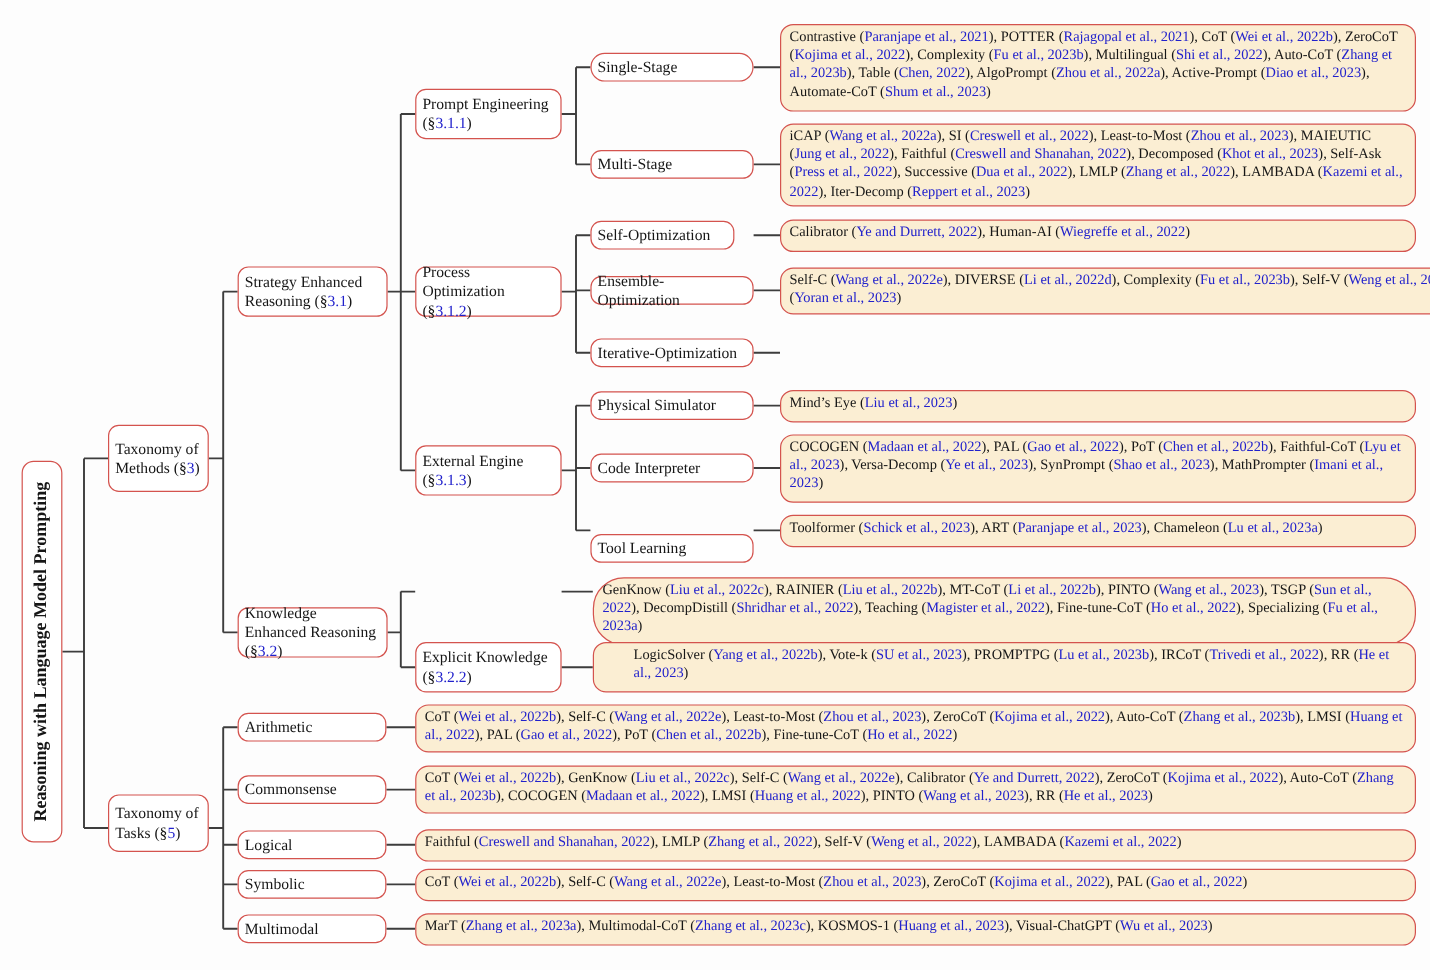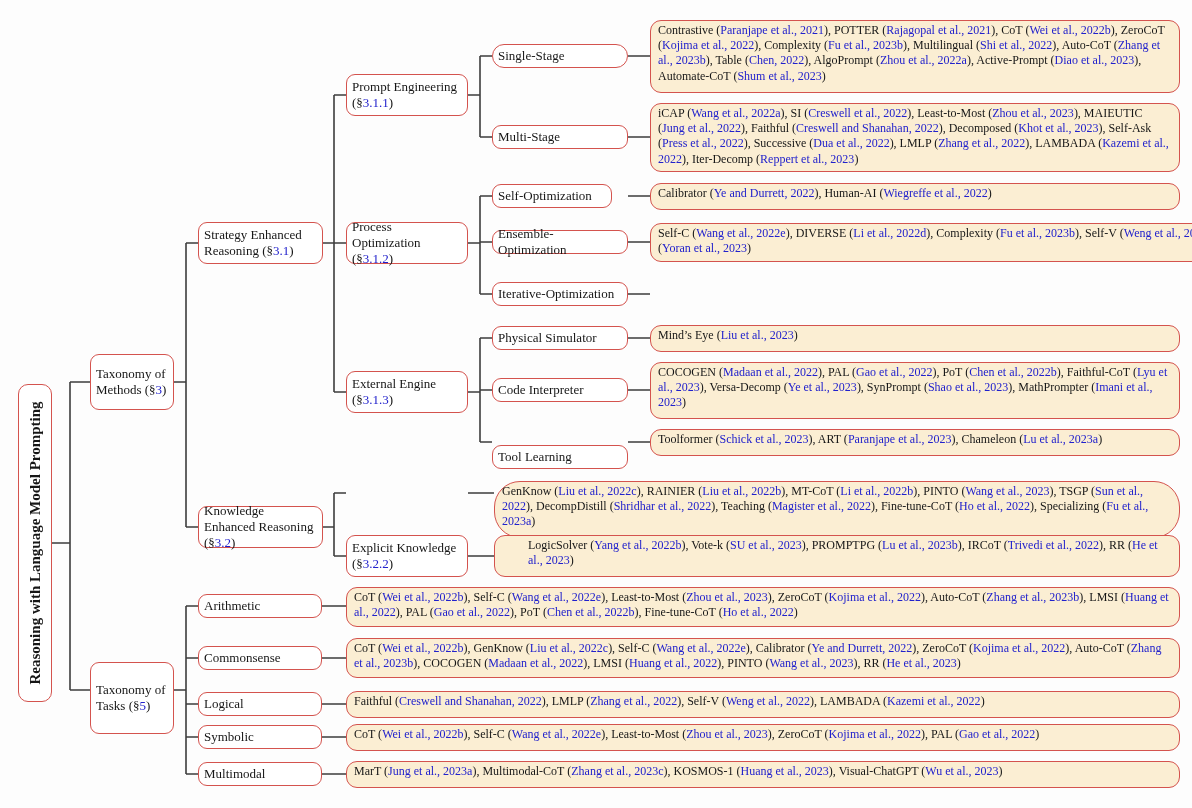--- a/index.html
+++ b/index.html
@@ -54,21 +54,21 @@
       M322,606 H346 M322,658 H346 M322,704 H346 M322,737 H346 M322,774 H346"></path>
   </svg>
 
   <div class="rootbox" style="left:18px;top:384px;width:34px;height:318px;">
     <span class="vlabel">Reasoning with Language Model Prompting</span>
   </div>
 
   <div class="node" style="left:90px;top:354px;width:84px;height:56px;">
     <span>Taxonomy of Methods (§<span class="cite">3</span>)</span>
   </div>
-  <div class="node" style="left:90px;top:662px;width:84px;height:72px;justify-content:flex-end;">
+  <div class="node" style="left:90px;top:662px;width:84px;height:48px;justify-content:flex-end;">
     <span>Taxonomy of Tasks (§<span class="cite">5</span>)</span>
   </div>
 
   <div class="node" style="left:198px;top:222px;width:125px;height:42px;">
     <span>Strategy Enhanced Reasoning (§<span class="cite">3.1</span>)</span>
   </div>
   <div class="node" style="left:198px;top:506px;width:125px;height:42px;">
     <span>Knowledge Enhanced Reasoning (§<span class="cite">3.2</span>)</span>
   </div>
 
@@ -161,16 +161,16 @@
   <div class="leaf" style="left:346px;top:638px;width:834px;height:40px;">
     <span>CoT (<span class="cite">Wei et al., 2022b</span>), GenKnow (<span class="cite">Liu et al., 2022c</span>), Self-C (<span class="cite">Wang et al., 2022e</span>), Calibrator (<span class="cite">Ye and Durrett, 2022</span>), ZeroCoT (<span class="cite">Kojima et al., 2022</span>), Auto-CoT (<span class="cite">Zhang et al., 2023b</span>), COCOGEN (<span class="cite">Madaan et al., 2022</span>), LMSI (<span class="cite">Huang et al., 2022</span>), PINTO (<span class="cite">Wang et al., 2023</span>), RR (<span class="cite">He et al., 2023</span>)</span>
   </div>
   <div class="leaf" style="left:346px;top:691px;width:834px;height:27px;">
     <span>Faithful (<span class="cite">Creswell and Shanahan, 2022</span>), LMLP (<span class="cite">Zhang et al., 2022</span>), Self-V (<span class="cite">Weng et al., 2022</span>), LAMBADA (<span class="cite">Kazemi et al., 2022</span>)</span>
   </div>
   <div class="leaf" style="left:346px;top:724px;width:834px;height:27px;">
     <span>CoT (<span class="cite">Wei et al., 2022b</span>), Self-C (<span class="cite">Wang et al., 2022e</span>), Least-to-Most (<span class="cite">Zhou et al., 2023</span>), ZeroCoT (<span class="cite">Kojima et al., 2022</span>), PAL (<span class="cite">Gao et al., 2022</span>)</span>
   </div>
   <div class="leaf" style="left:346px;top:761px;width:834px;height:27px;">
-    <span>MarT (<span class="cite">Jung et al., 2023a</span>), Multimodal-CoT (<span class="cite">Zhang et al., 2023c</span>), KOSMOS-1 (<span class="cite">Huang et al., 2023</span>), Visual-ChatGPT (<span class="cite">Wu et al., 2023</span>)</span>
+    <span>MarT (<span class="cite">Zhang et al., 2023a</span>), Multimodal-CoT (<span class="cite">Zhang et al., 2023c</span>), KOSMOS-1 (<span class="cite">Huang et al., 2023</span>), Visual-ChatGPT (<span class="cite">Wu et al., 2023</span>)</span>
   </div>
 
 </div>
 
 </body></html>

